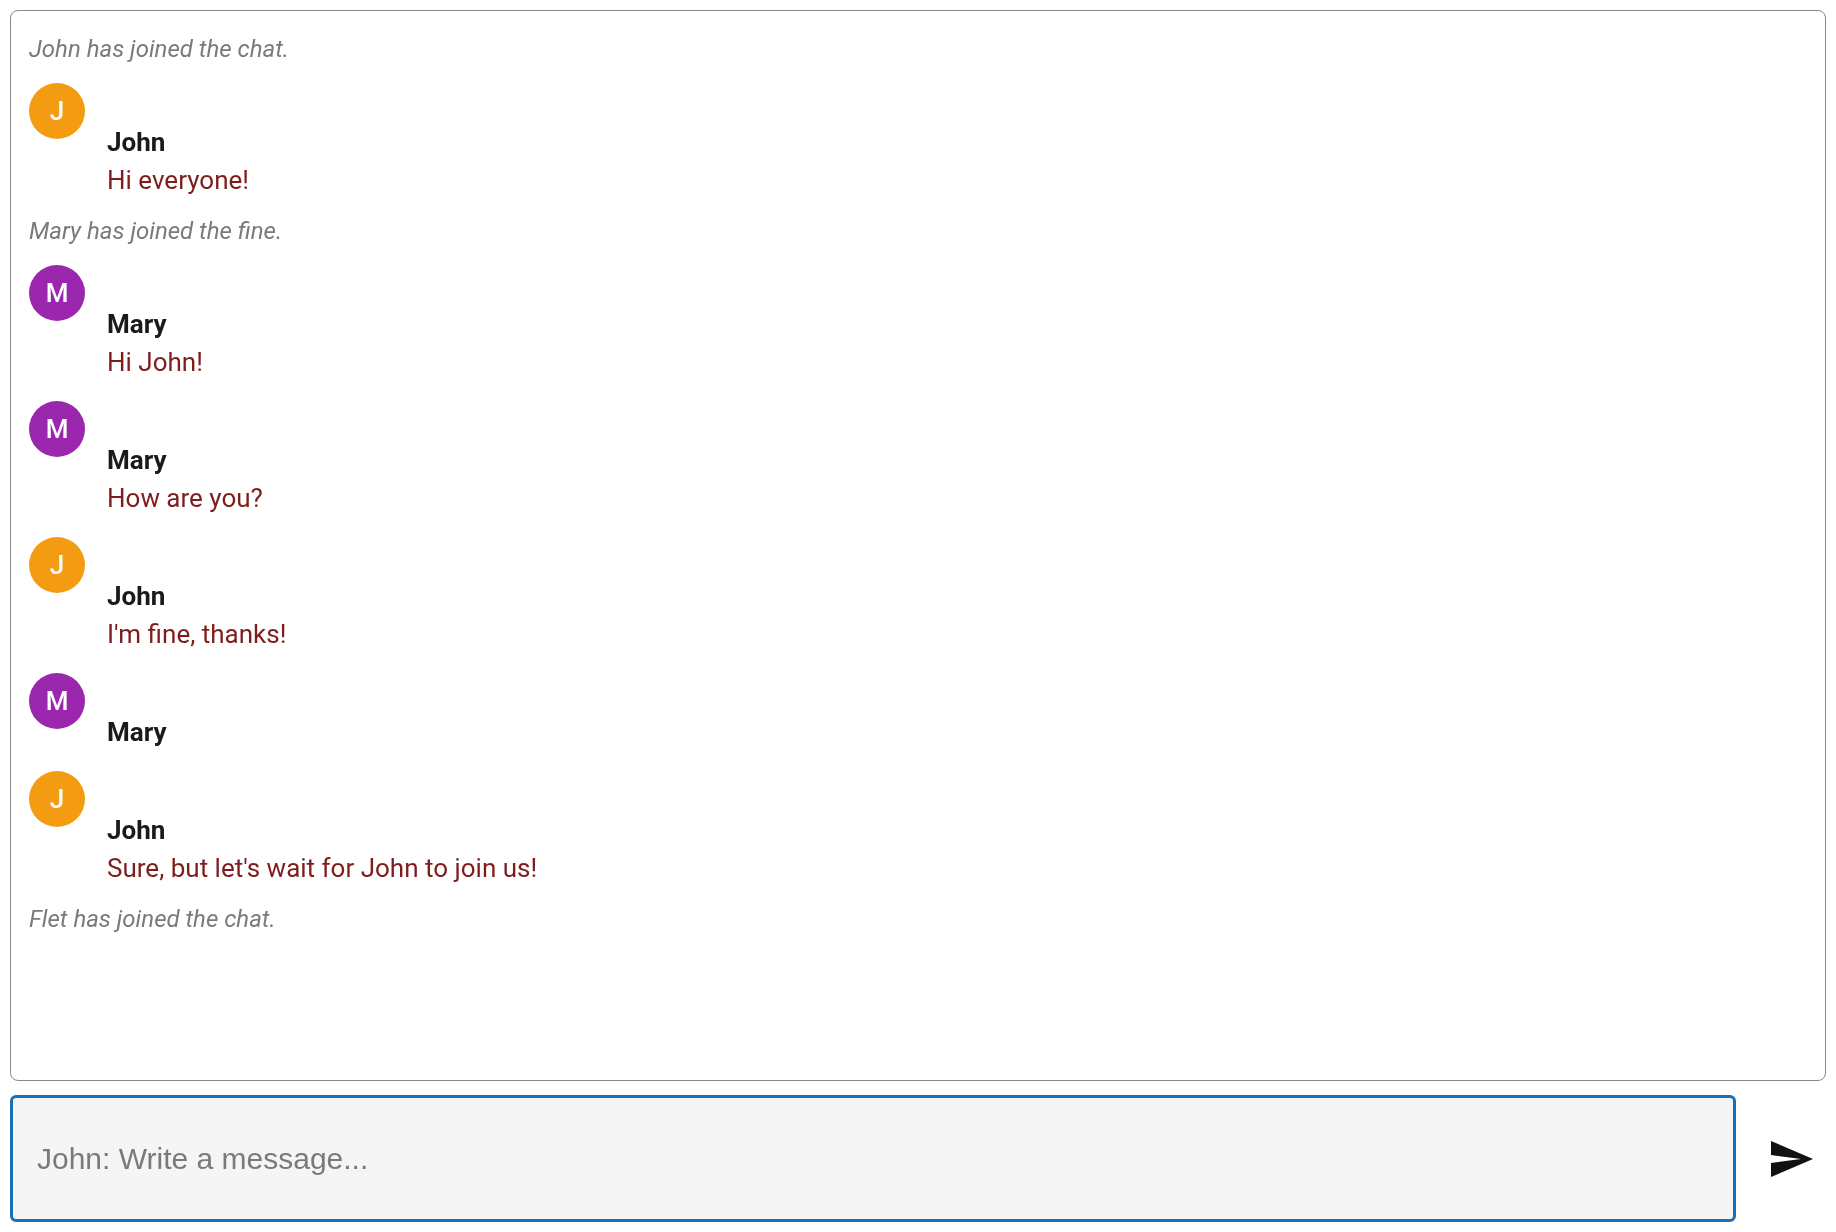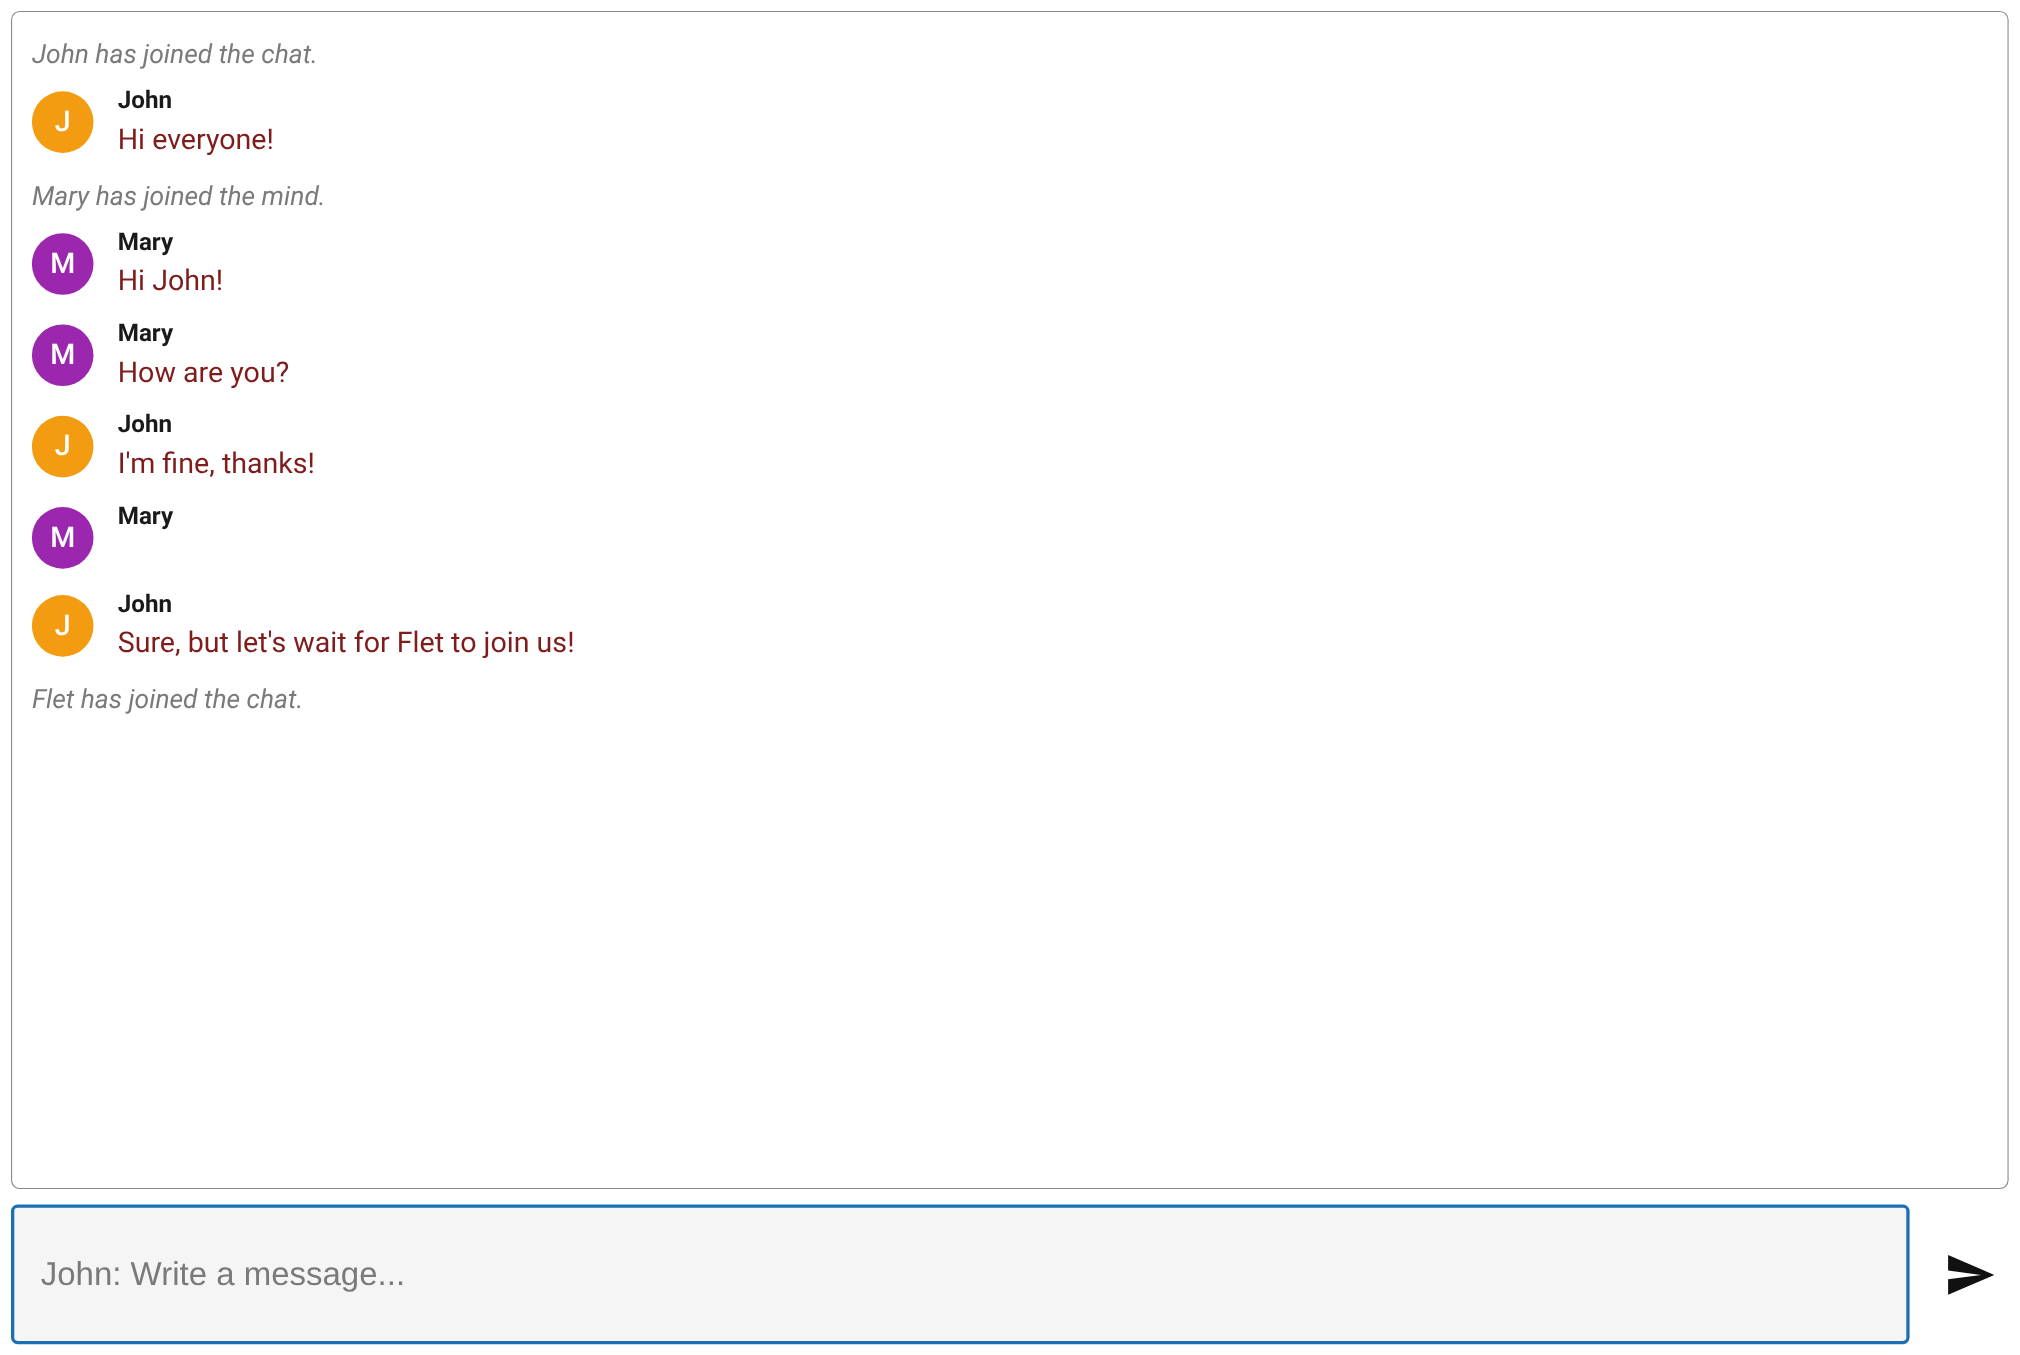--- a/index.html
+++ b/index.html
@@ -53,22 +53,23 @@
       flex-shrink: 0;
       margin-top: 4px;
     }
     .msg-body {
       display: flex;
       flex-direction: column;
       gap: 8px;
     }
     .msg-name {
       font-weight: 700;
-      font-size: 22px;
+      font-size: 26px;
       color: #1a1a1a;
+      margin-top: 48px;
     }
     .msg-text {
       font-size: 26px;
       color: #7f1d1d;
     }
     .composer {
       display: flex;
       align-items: stretch;
       gap: 20px;
       height: 127px;
@@ -107,21 +108,21 @@
 
 <div class="chat-container" id="chat-container">
     <div class="notice">John has joined the chat.</div>
     <div class="msg-row">
       <div class="avatar" style="background: rgb(243, 156, 18);">J</div>
       <div class="msg-body">
         <div class="msg-name">John</div>
         <div class="msg-text">Hi everyone!</div>
       </div>
     </div>
-    <div class="notice">Mary has joined the mind.</div>
+    <div class="notice">Mary has joined the fine.</div>
     <div class="msg-row">
       <div class="avatar" style="background: rgb(155, 39, 175);">M</div>
       <div class="msg-body">
         <div class="msg-name">Mary</div>
         <div class="msg-text">Hi John!</div>
       </div>
     </div>
     <div class="msg-row">
       <div class="avatar" style="background: rgb(155, 39, 175);">M</div>
       <div class="msg-body">
@@ -139,21 +140,21 @@
     <div class="msg-row">
       <div class="avatar" style="background: rgb(155, 39, 175);">M</div>
       <div class="msg-body">
         <div class="msg-name">Mary</div>
       </div>
     </div>
     <div class="msg-row">
       <div class="avatar" style="background: rgb(243, 156, 18);">J</div>
       <div class="msg-body">
         <div class="msg-name">John</div>
-        <div class="msg-text">Sure, but let's wait for Flet to join us!</div>
+        <div class="msg-text">Sure, but let's wait for John to join us!</div>
       </div>
     </div>
     <div class="notice">Flet has joined the chat.</div>
   </div>
 
 <div class="composer">
   <input class="composer-input" type="text" placeholder="John: Write a message..." style="">
   <button class="send-btn" aria-label="Send">
     <svg viewBox="0 0 24 24">
       <path d="M2.01 21L23 12 2.01 3 2 10l15 2-15 2z"></path>

